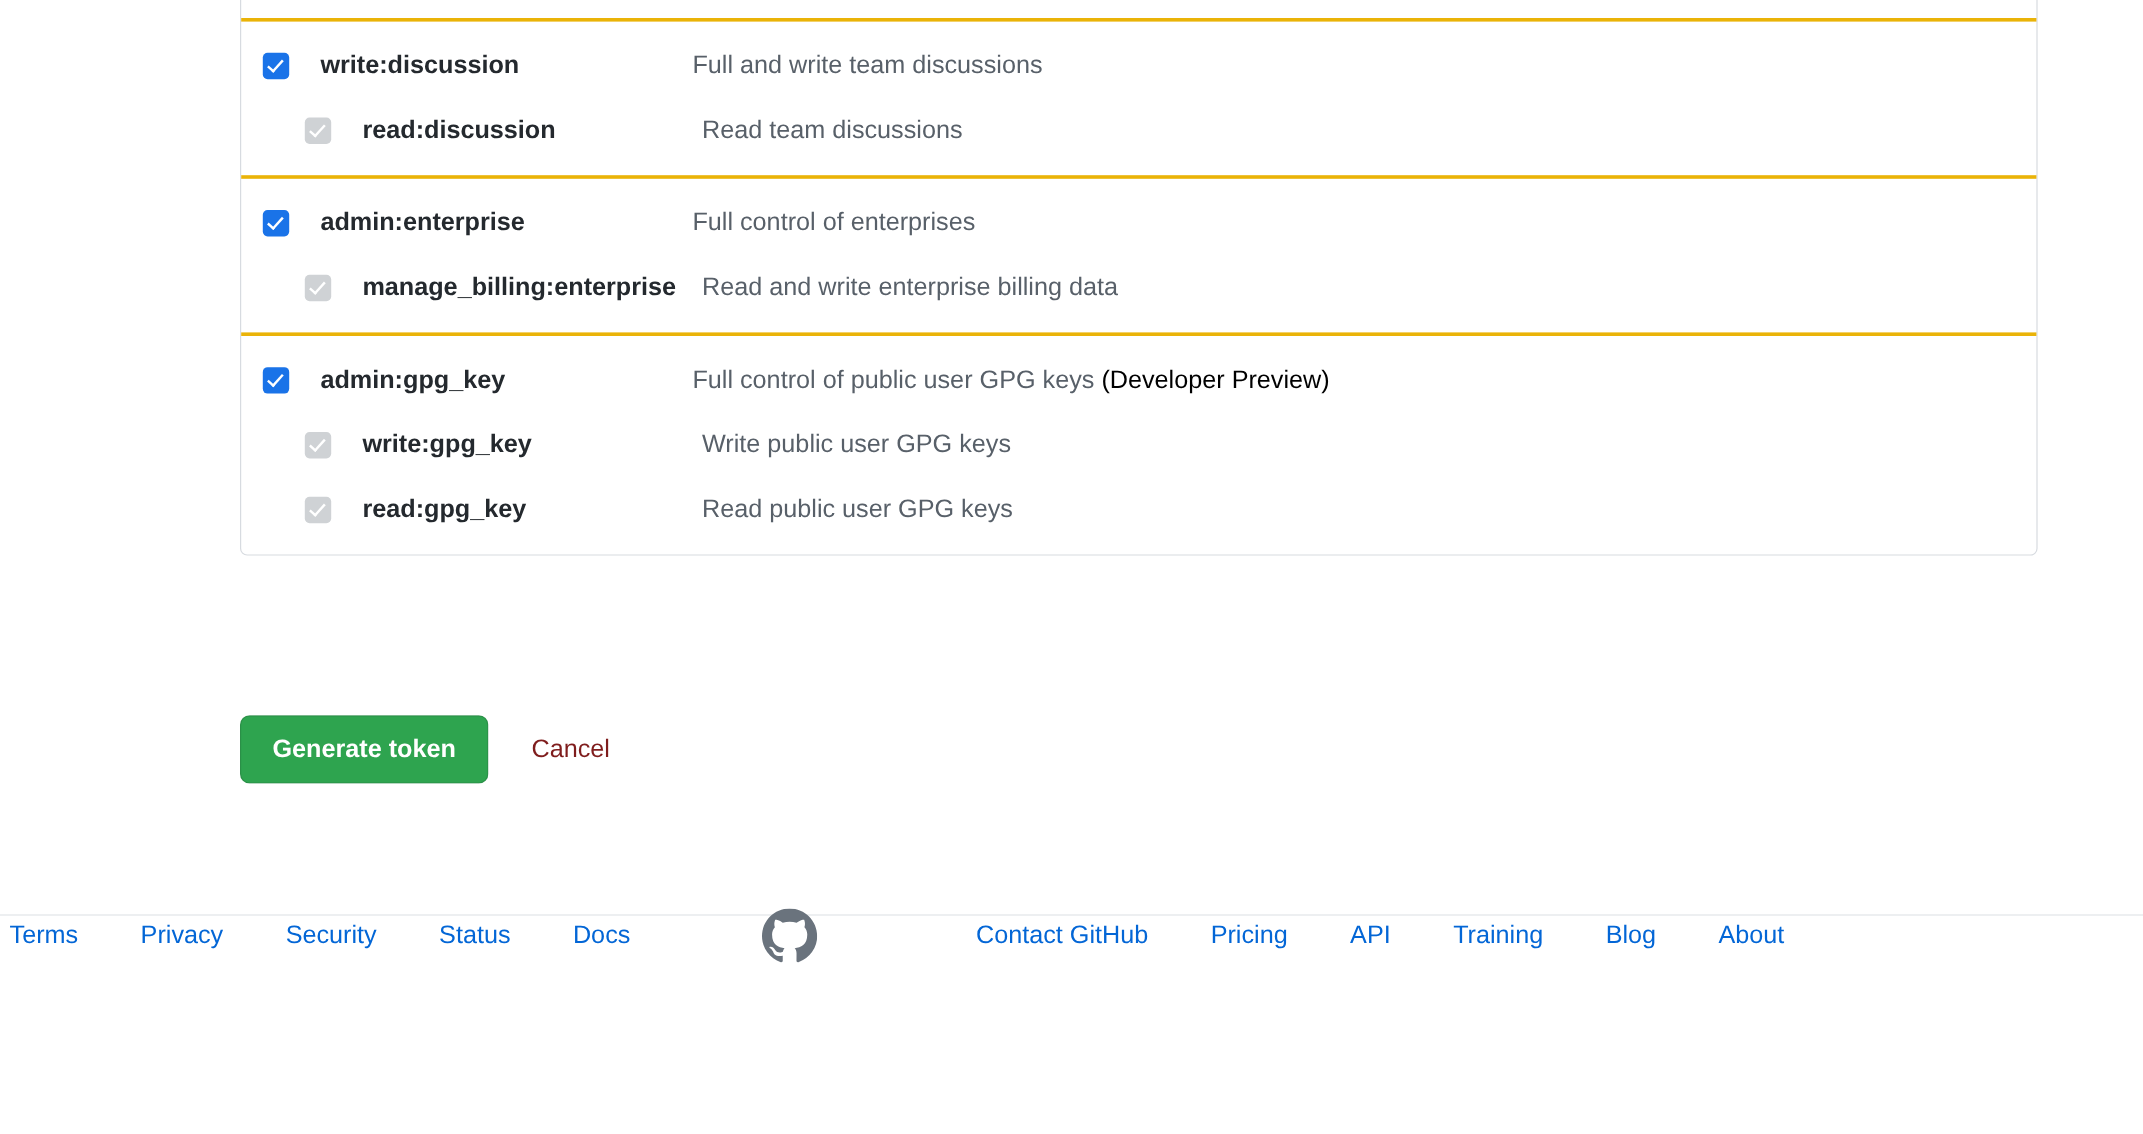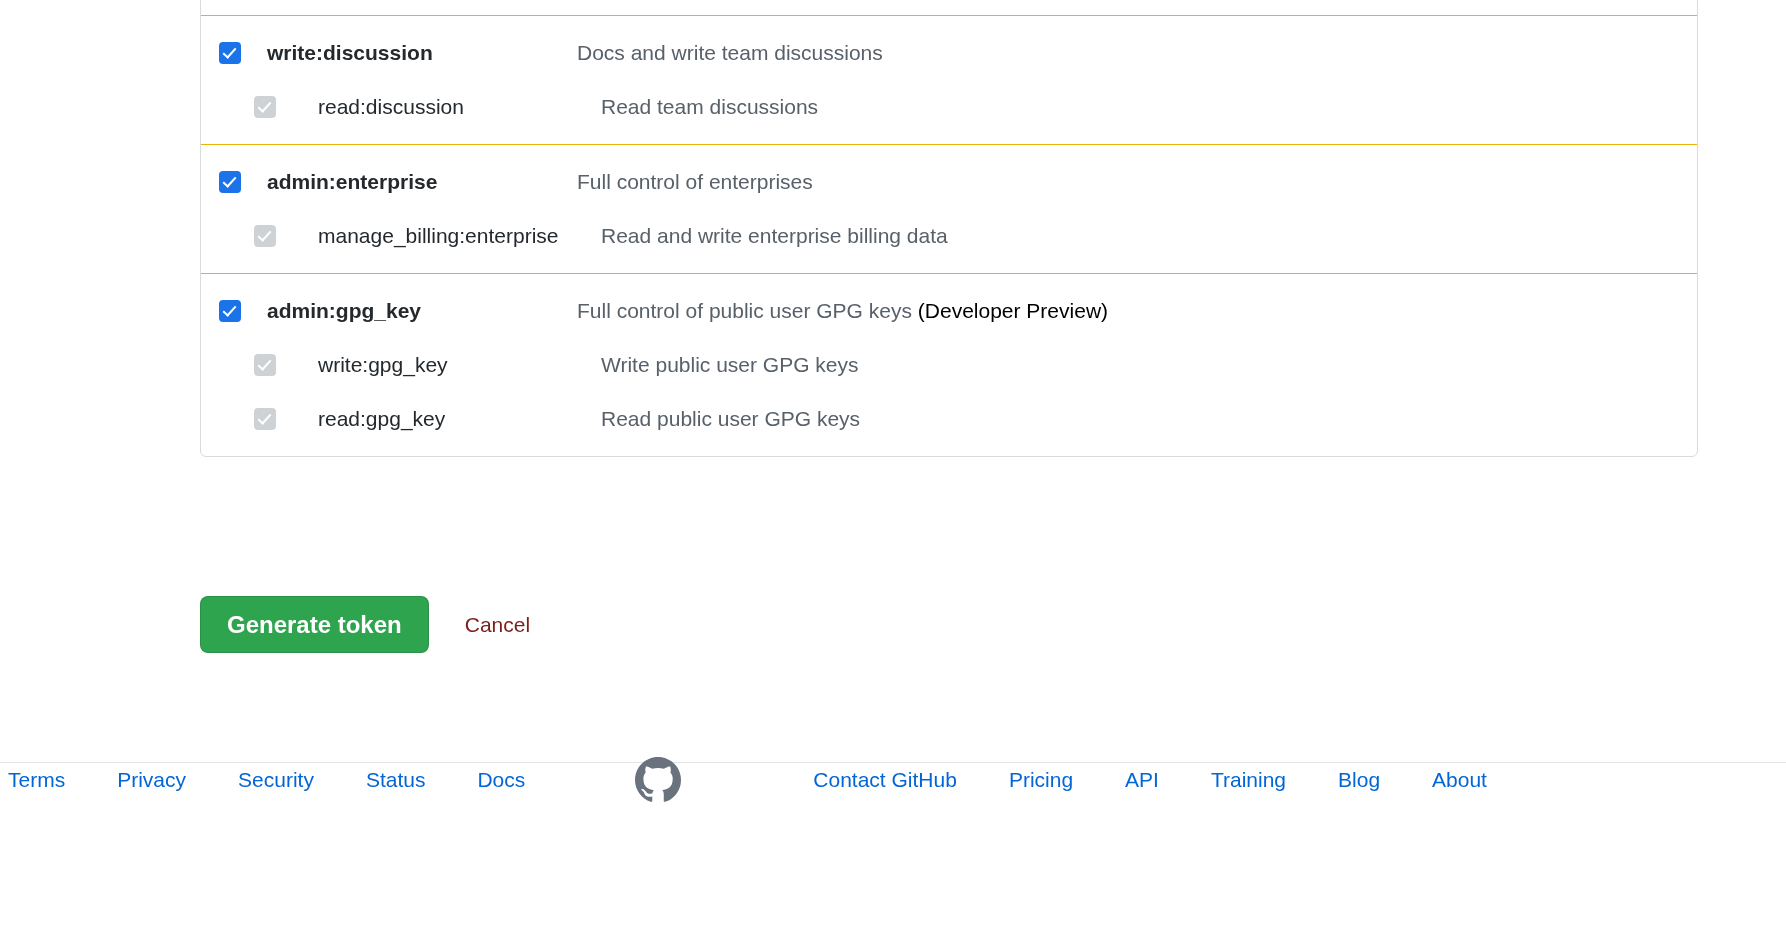--- a/index.html
+++ b/index.html
@@ -21,21 +21,21 @@
     position: absolute;
     left: 200px;
     top: -60px;           
     width: 1498px;
     border: 1px solid #d7dbe0;
     border-radius: 6px;
     box-sizing: border-box;
     background: #ffffff;
   }
   .scope-group {
-    border-bottom: 1px solid #eab308;
+    border-bottom: 3px solid #eab308;
     padding: 10px 0 10px 0;
   }
   .scope-group:last-child {
     border-bottom: none;
   }
 
   .scope-row {
     display: flex;
     align-items: center;
     height: 54px;
@@ -75,23 +75,23 @@
 
   .scope-name {
     font-size: 21px;
     font-weight: bold;
     color: #24292e;
     margin-left: 26px;
     width: 310px;
     white-space: nowrap;
   }
   .scope-row.child .scope-name {
-    font-weight: normal;
+    font-weight: bold;
     color: #24292e;
-    margin-left: 42px;
+    margin-left: 26px;
     width: 283px;
   }
   .scope-desc {
     font-size: 21px;
     color: #586069;
     white-space: nowrap;
   }
   .dev-preview {
     color: #000000;
     text-decoration: none;
@@ -101,21 +101,21 @@
   .actions {
     position: absolute;
     left: 200px;
     top: 596px;
     display: flex;
     align-items: center;
   }
   .btn-primary {
     background: #2ea44f;
     color: #ffffff;
-    font-size: 24px;
+    font-size: 21px;
     font-weight: bold;
     border: 1px solid rgba(27,31,35,0.15);
     border-radius: 8px;
     padding: 0 26px;
     height: 57px;
     line-height: 55px;
     cursor: pointer;
     font-family: "Liberation Sans", sans-serif;
   }
   .cancel-link {
@@ -179,21 +179,21 @@
 <body>
 
 <div class="scope-box" id="scope-box">
     <div class="scope-group">
       <div class="scope-row"></div>
     </div>
     <div class="scope-group">
       <div class="scope-row">
         <span class="cb checked"></span>
         <span class="scope-name">write:discussion</span>
-        <span class="scope-desc"><span>Docs and write team discussions</span></span>
+        <span class="scope-desc"><span>Full and write team discussions</span></span>
       </div>
       <div class="scope-row child">
         <span class="cb disabled"></span>
         <span class="scope-name">read:discussion</span>
         <span class="scope-desc"><span>Read team discussions</span></span>
       </div>
     </div>
     <div class="scope-group">
       <div class="scope-row">
         <span class="cb checked"></span>

